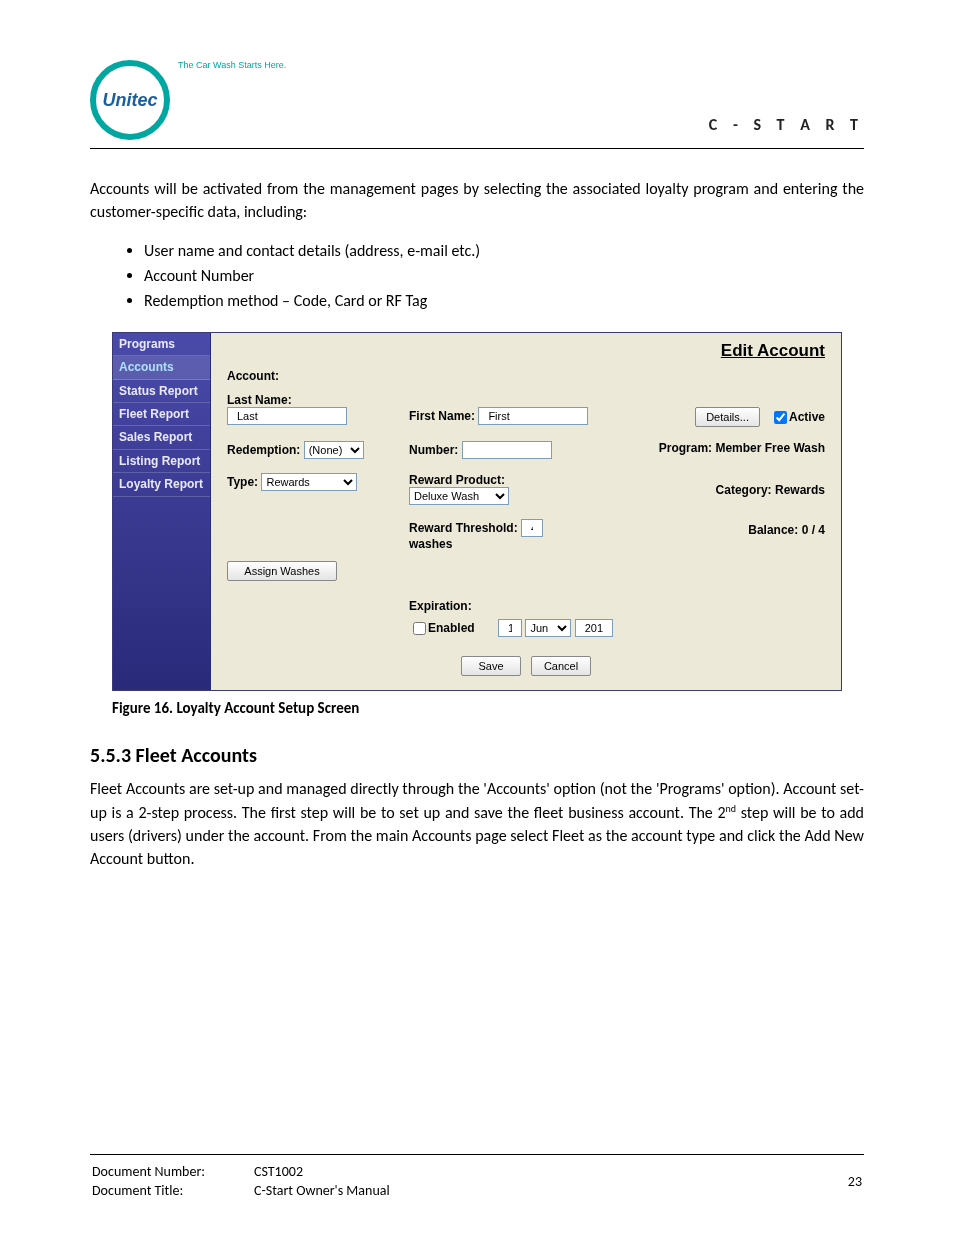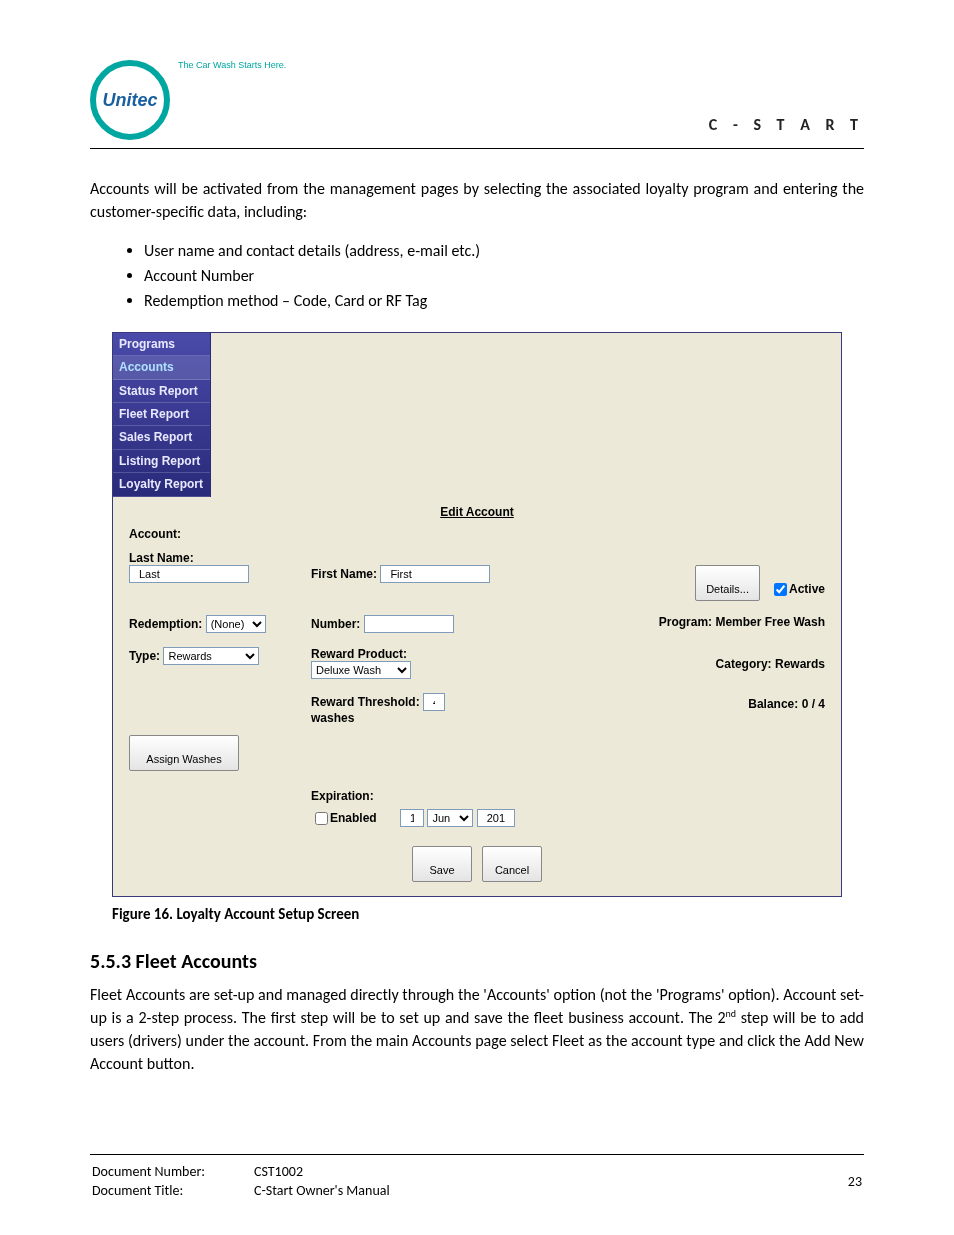--- a/index.html
+++ b/index.html
@@ -79,21 +79,20 @@
     margin: 6px auto 8px auto;
     width: 730px;
   }
   .app {
     width: 730px;
     border: 1px solid #3a3a7a;
     background: #ece9d8;
     font-family: Arial, sans-serif;
     font-size: 12px;
     display: flex;
-    flex-direction: column;
   }
   .sidenav {
     width: 98px;
     background: #3a3a8a;
     background: linear-gradient(#4a4aaa, #2a2a7a);
     color: #e8e8ff;
     border-right: 1px solid #2a2a7a;
   }
   .sidenav .nav-item {
     padding: 4px 6px;
@@ -107,23 +106,23 @@
     background: rgba(255,255,255,0.12);
     color: #aee0ff;
   }
   .maincol {
     flex: 1;
     padding: 6px 16px 14px 16px;
     background: #ece9d8;
     position: relative;
   }
   .app-title {
-    text-align: center;
-    font-weight: 700;
-    font-size: 12px;
+    text-align: right;
+    font-weight: 700;
+    font-size: 17px;
     text-decoration: underline;
     margin: 2px 0 8px 0;
     font-family: Arial, sans-serif;
   }
   .form-row {
     display: flex;
     gap: 12px;
     margin-bottom: 4px;
     align-items: flex-start;
   }
@@ -144,21 +143,21 @@
     font-size: 11px;
     border: 1px solid #7f9db9;
     background: #fff;
     height: 18px;
   }
   .winbtn {
     font-family: Arial, sans-serif;
     font-size: 11px;
     border: 1px solid #888;
     background: linear-gradient(#fff,#e4e4e4);
-    padding: 17px 10px;
+    padding: 1px 10px;
     height: 20px;
     border-radius: 2px;
   }
   .cbox { vertical-align: middle; margin-right: 2px; }
   .caption {
     text-align: left;
     font-weight: 700;
     font-size: 15px;
     margin: 8px 0 26px 0;
   }

